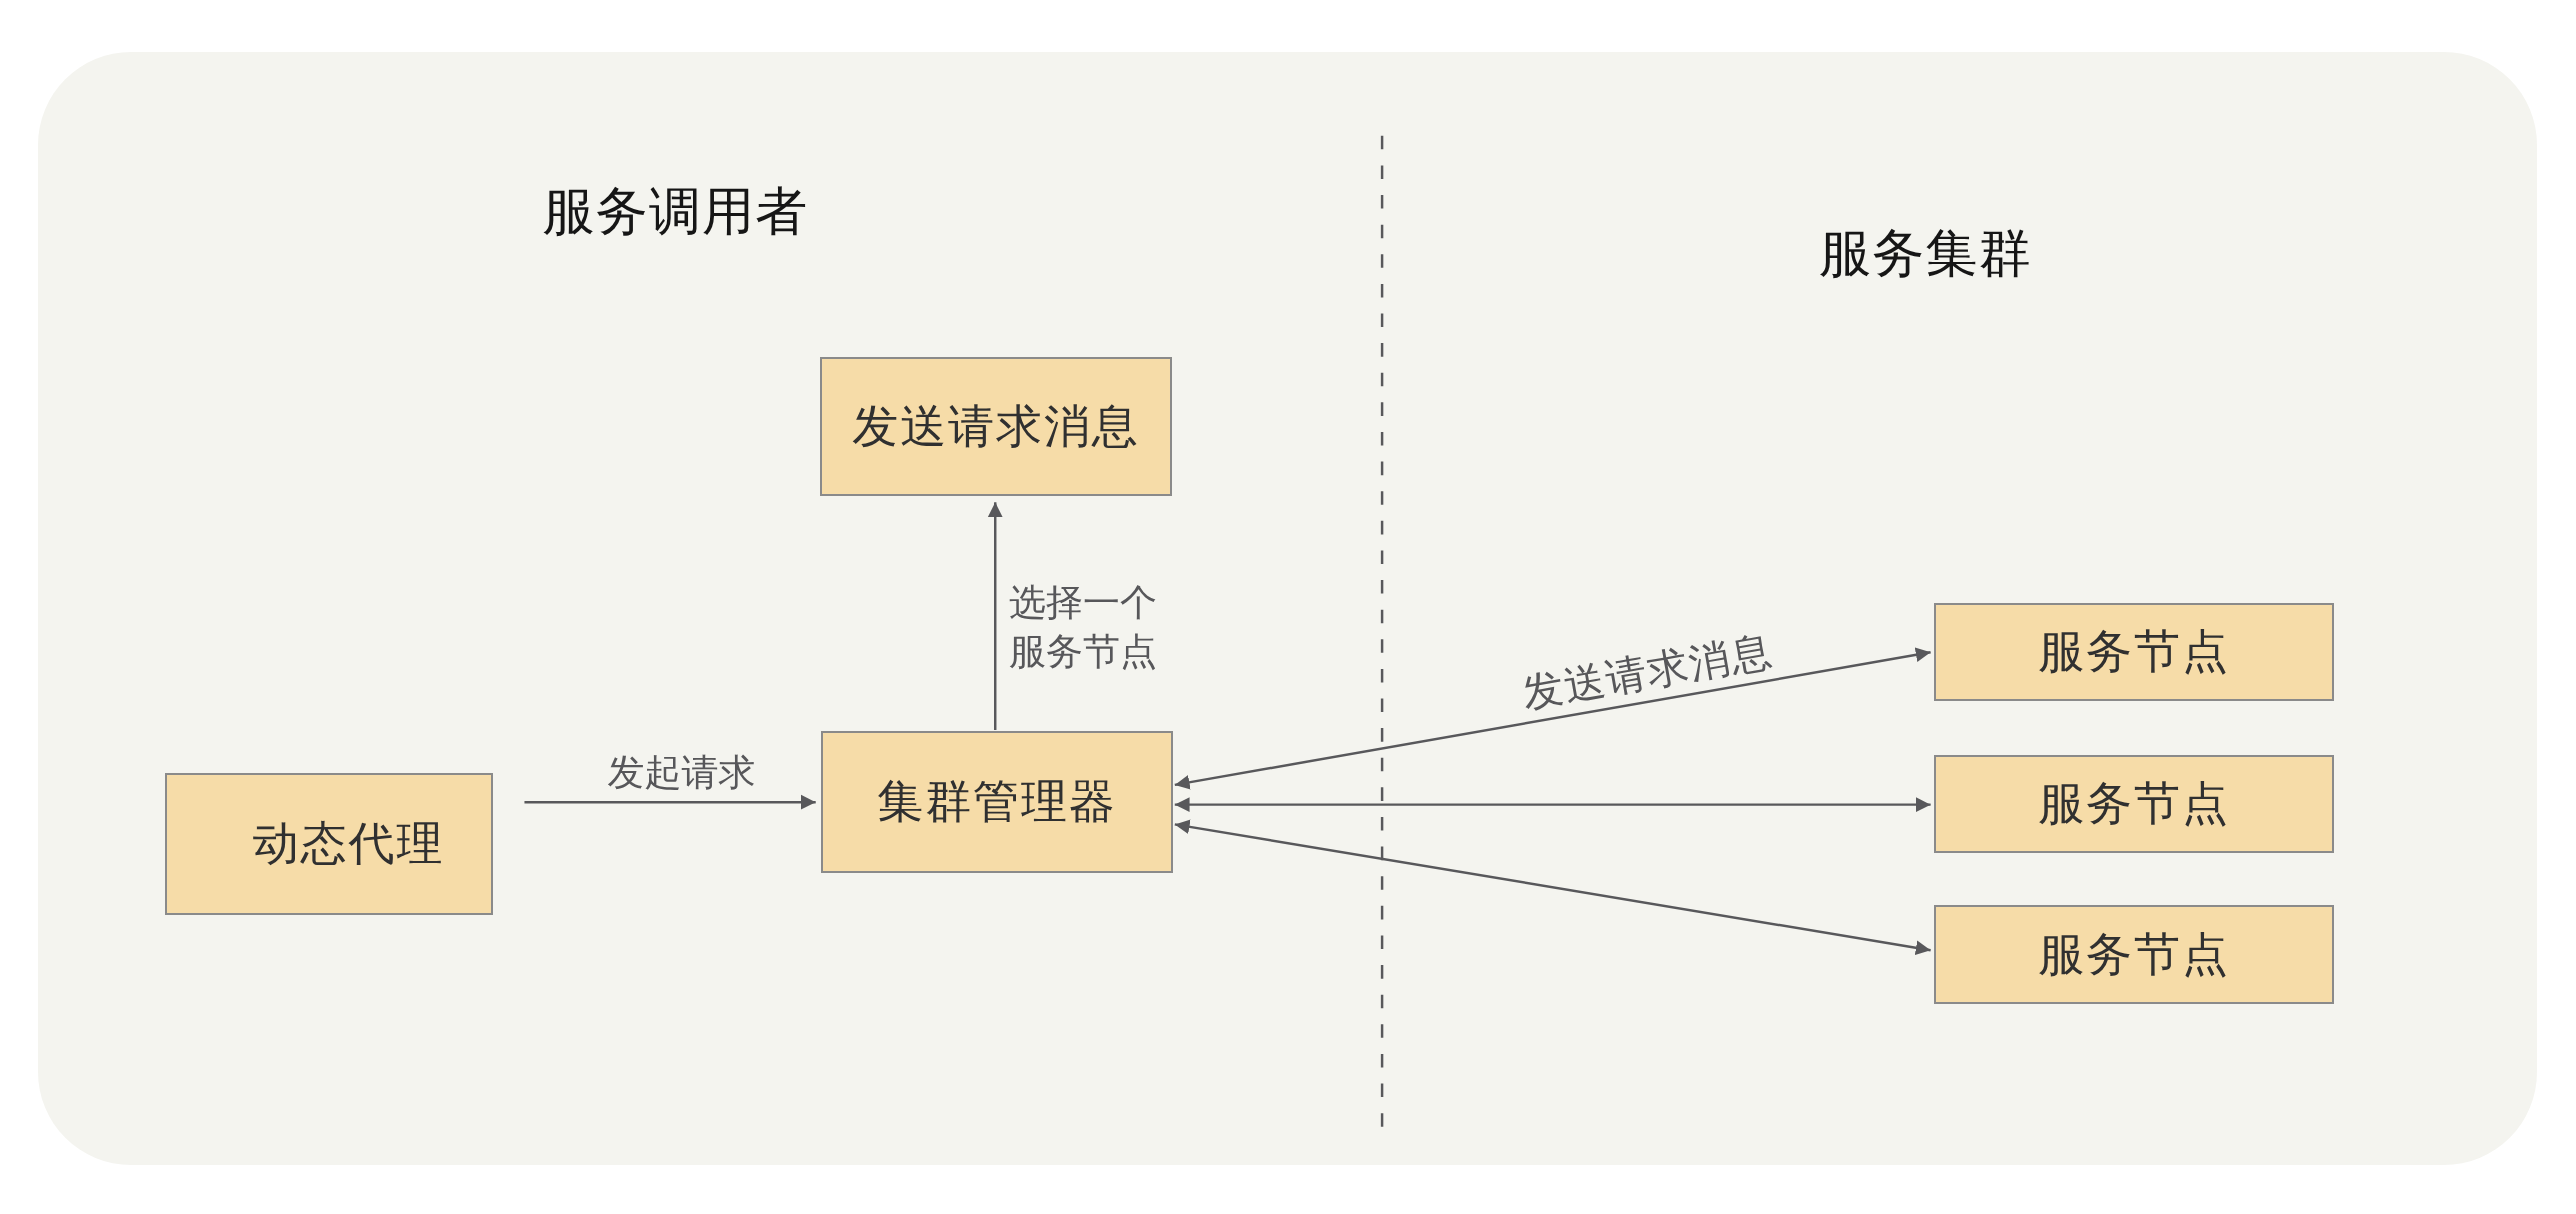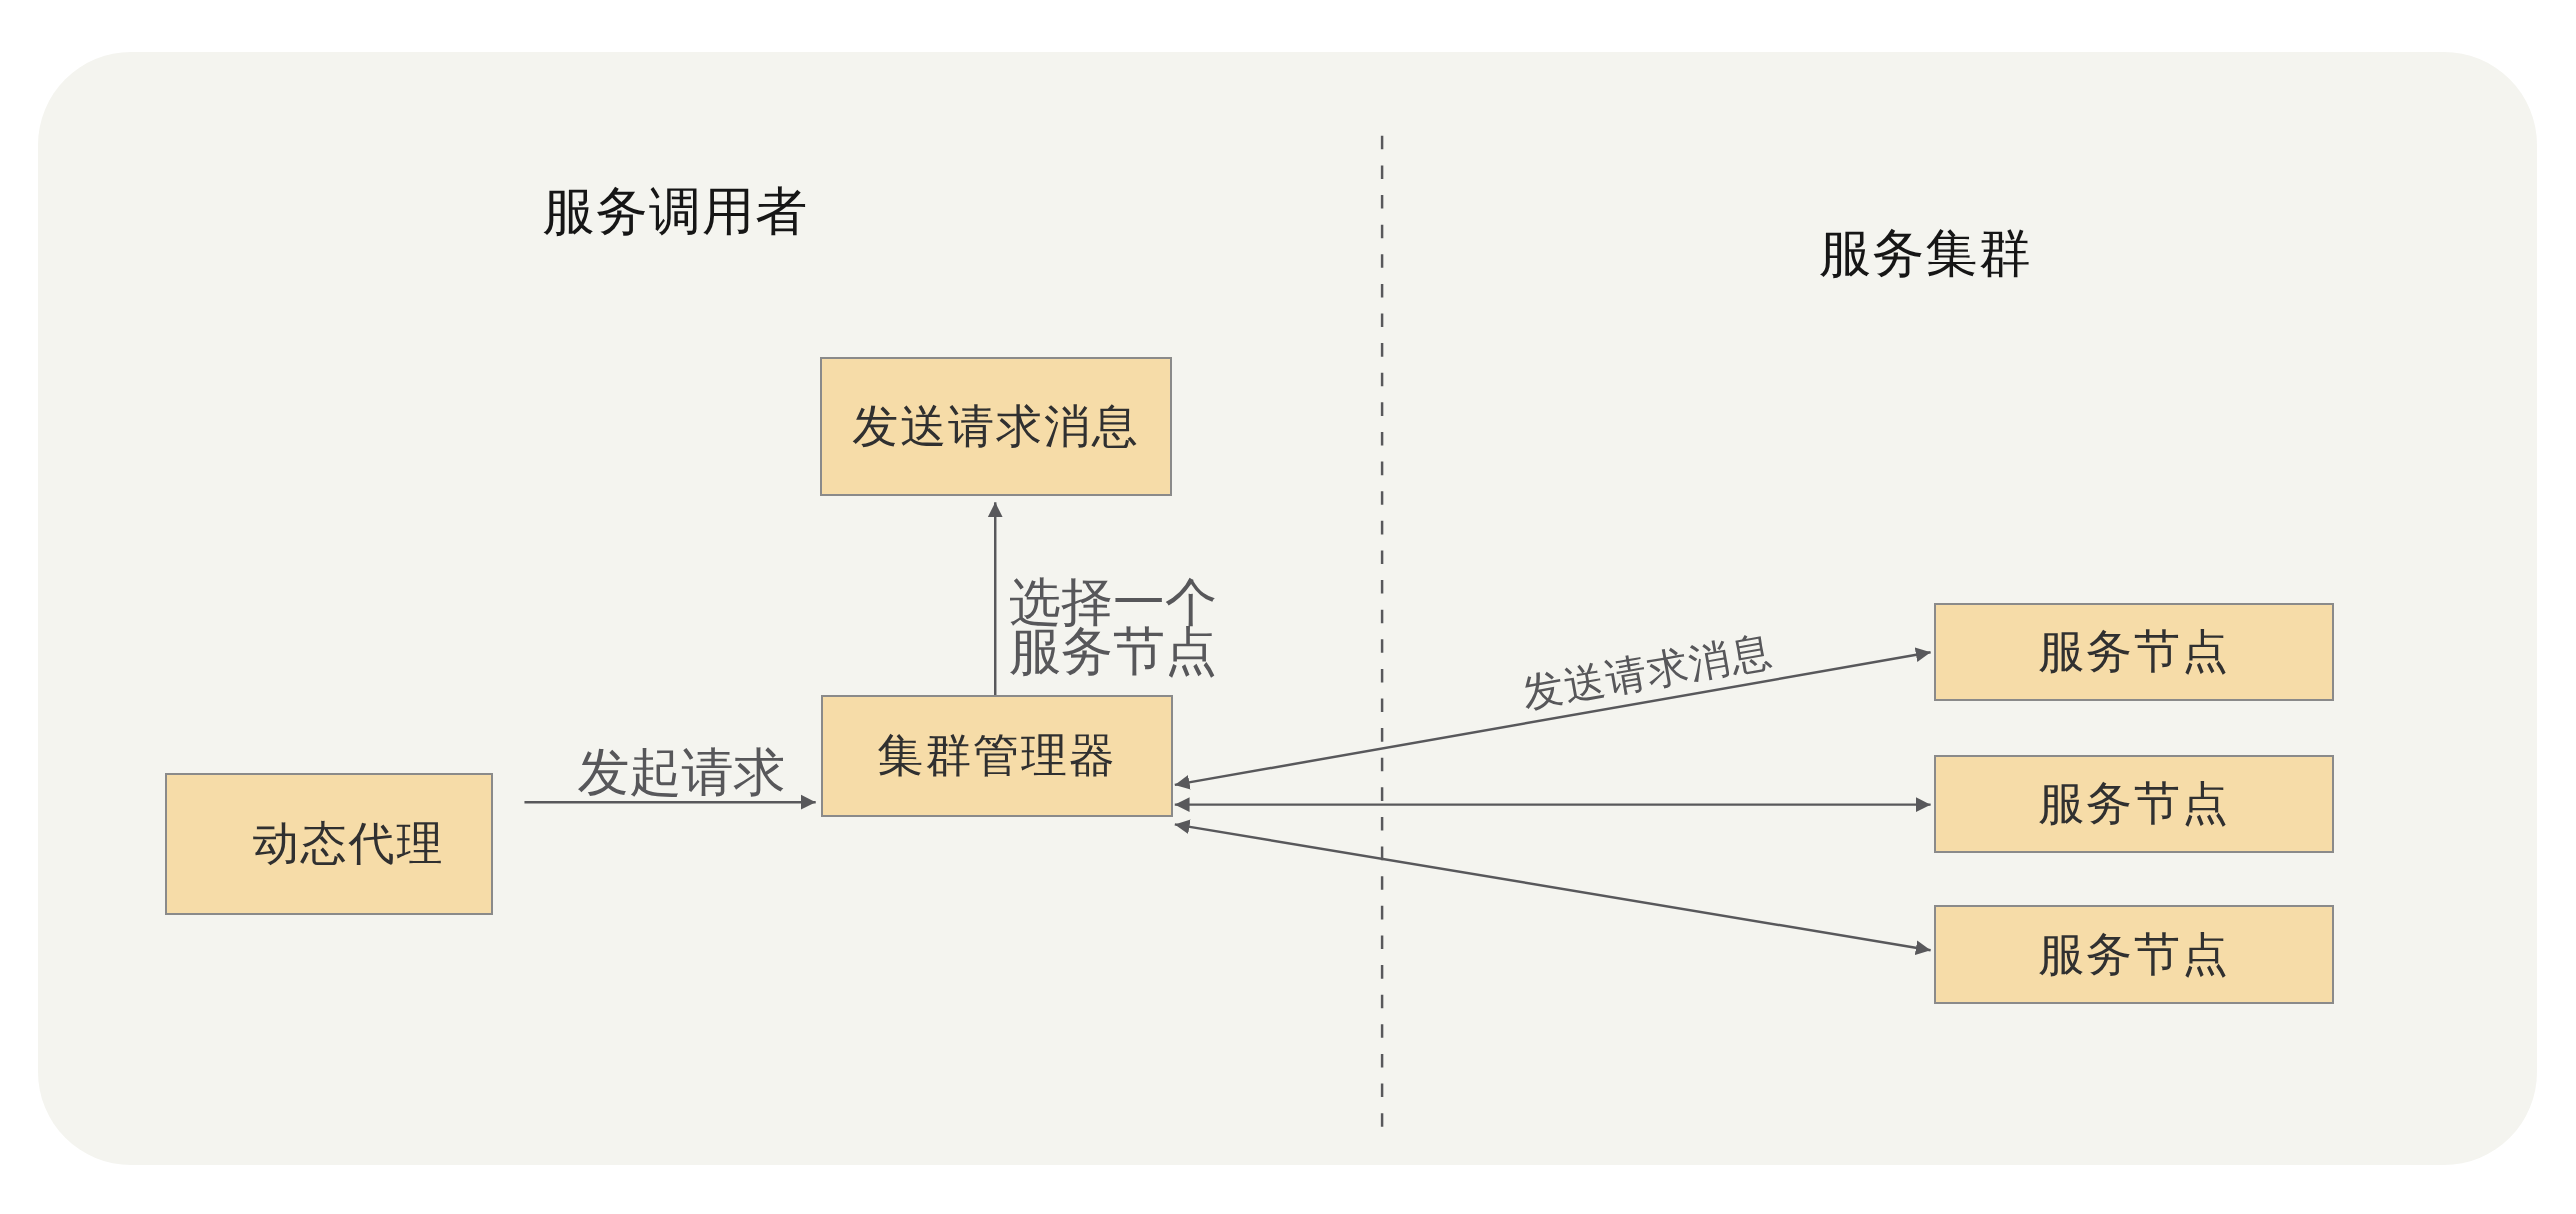--- a/index.html
+++ b/index.html
@@ -30,32 +30,32 @@
   .section-title.right{left:1771px;margin-top:42px;}
 
   .node-box{
     position:absolute;background:var(--box-fill);
     border:2.5px solid var(--box-border);
     display:flex;align-items:center;justify-content:center;
     font-size:46px;color:var(--box-text);letter-spacing:1.9px;white-space:nowrap;
   }
   .box-plugin  {left:820px;top:357px; width:352px;height:139px;}
   .box-proxy   {left:165px; top:773px;width:328px;height:142px;padding-left:39px;}
-  .box-manager {left:821px;top:695px;width:352px;height:122px;}
+  .box-manager {left:821px;top:731px;width:352px;height:142px;}
   .box-node1   {left:1934px;top:603px; width:400px;height:98px;}
   .box-node2   {left:1934px;top:755px;width:400px;height:98px;}
   .box-node3   {left:1934px;top:905px;width:400px;height:99px;}
 
   svg.wires{position:absolute;left:0;top:0;width:2576px;height:1215px;pointer-events:none;}
   svg.wires line{stroke:var(--arrow);stroke-width:4px;}
   svg.wires line.divider{stroke-dasharray:22 26;}
   svg.wires .head{fill:var(--arrow);}
 
   .edge-label{
-    position:absolute;color:var(--label-text);font-size:52px;line-height:49px;
+    position:absolute;color:var(--label-text);font-size:37px;line-height:49px;
     white-space:nowrap;
   }
   .lbl-initiate{left:546px;top:748px;width:271px;text-align:center;}
   .lbl-select{left:1009px;top:578px;text-align:left;}
   .lbl-send{
     left:1512px;top:648px;width:271px;text-align:center;font-size:41px;
     transform:rotate(-10deg);transform-origin:50% 50%;letter-spacing:1.2px;
   }
 </style>
 </head>

